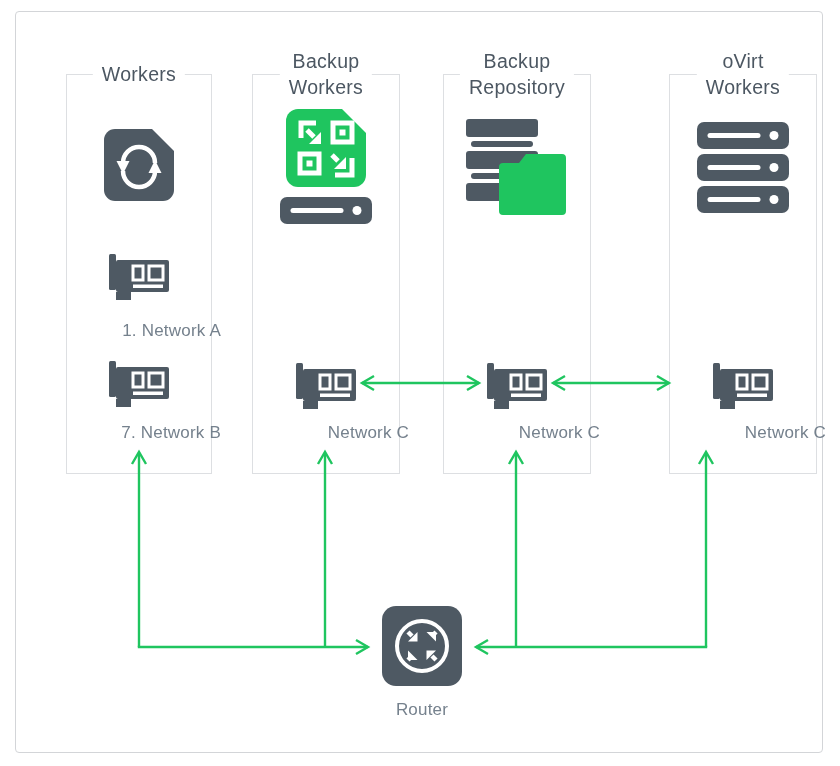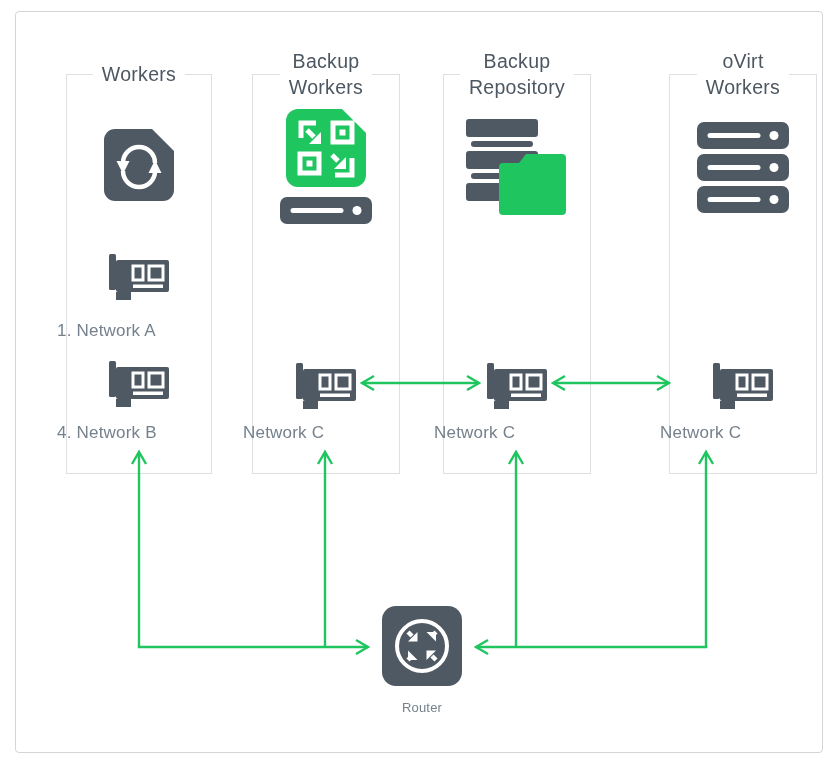--- a/index.html
+++ b/index.html
@@ -16,26 +16,26 @@
     border:1.5px solid #dddfe2;background:transparent;
   }
   .legend{
     position:absolute;left:50%;top:-1px;transform:translate(-50%,-50%);
     background:#ffffff;padding:0 9px;text-align:center;white-space:nowrap;
     font-size:19.5px;line-height:26px;font-weight:500;color:#4c5762;letter-spacing:.3px;
   }
   .legend span{display:block;}
   .icon{position:absolute;line-height:0;}
   .lbl{
-    position:absolute;left:-10px;right:-10px;text-align:left;
+    position:absolute;left:-10px;right:-10px;text-align:right;
     font-size:17px;line-height:20px;color:#75818d;letter-spacing:.2px;
   }
   .router-label{
     position:absolute;left:362px;top:700px;width:120px;text-align:center;
-    font-size:13px;color:#75818d;letter-spacing:.2px;
+    font-size:17px;color:#75818d;letter-spacing:.2px;
   }
   .arrows{position:absolute;left:0;top:0;pointer-events:none;}
 </style>
 </head>
 <body>
 
 <div class="canvas">
 
   <div class="frame"></div>
 
@@ -70,21 +70,21 @@
     <div class="icon" style="left:41px;top:286px;">
       <svg viewBox="0 0 62 46" width="62" height="46">
         <rect x="1" y="0" width="7" height="36" rx="1.5" fill="#4e5963"></rect>
         <rect x="8" y="6" width="53" height="32" rx="2" fill="#4e5963"></rect>
         <rect x="8" y="38" width="15" height="8" fill="#4e5963"></rect>
         <rect x="25" y="12" width="10" height="14" fill="none" stroke="#fff" stroke-width="3"></rect>
         <rect x="41" y="12" width="14" height="14" fill="none" stroke="#fff" stroke-width="3"></rect>
         <rect x="25" y="30.5" width="30" height="3.5" fill="#fff"></rect>
       </svg>
     </div>
-    <div class="lbl" style="top:348px;">4. Network B</div>
+    <div class="lbl" style="top:348px;">7. Network B</div>
   </div>
 
   <div class="col" style="left:252px;width:146px;">
     <div class="legend">
       <span>Backup</span>
       <span>Workers</span>
     </div>
 
     <div class="icon" style="left:33px;top:34px;">
       <svg viewBox="0 0 80 78" width="80" height="78">

